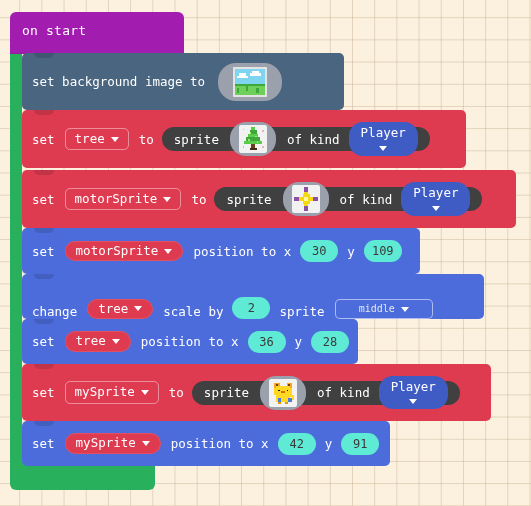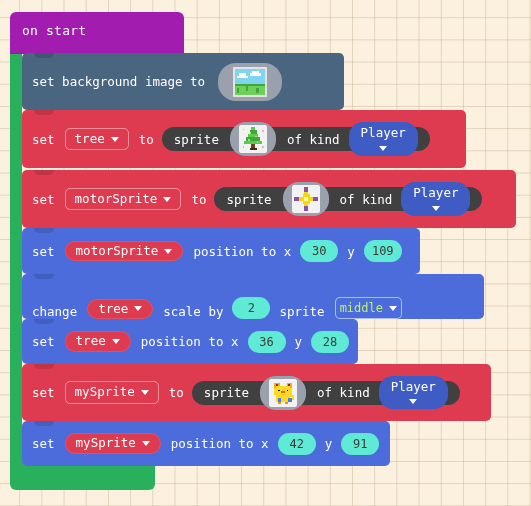--- a/index.html
+++ b/index.html
@@ -66,22 +66,22 @@
   }
   
   .pill-darkblue{
     display:inline-flex;align-items:center;gap:6px;
     background:#3E5CC4;color:#fff;border-radius:14px;
     padding:5px 12px;margin:0 4px;font-size:12.5px;line-height:1;flex-direction:column;
   }
   
   .pill-blueoutline{
     display:inline-flex;align-items:center;gap:6px;
-    background:#4C6CDB;color:#bef264;border:1px solid rgba(255,255,255,.55);
-    border-radius:5px;padding:4px 4px;margin:0 5px;font-size:12px;line-height:1;
+    background:#4C6CDB;color:#e5e5e5;border:1px solid rgba(255,255,255,.55);
+    border-radius:5px;padding:4px 23px;margin:0 5px;font-size:10px;line-height:1;
   }
   
   .num{
     display:inline-flex;align-items:center;justify-content:center;
     background:#5eead4;color:#3a3a3a;border-radius:12px;
     min-width:24px;height:22px;padding:0 7px;margin:0 4px;
     font-size:12px;line-height:1;
   }
   .caret{
     width:0;height:0;border-left:4.5px solid transparent;border-right:4.5px solid transparent;

